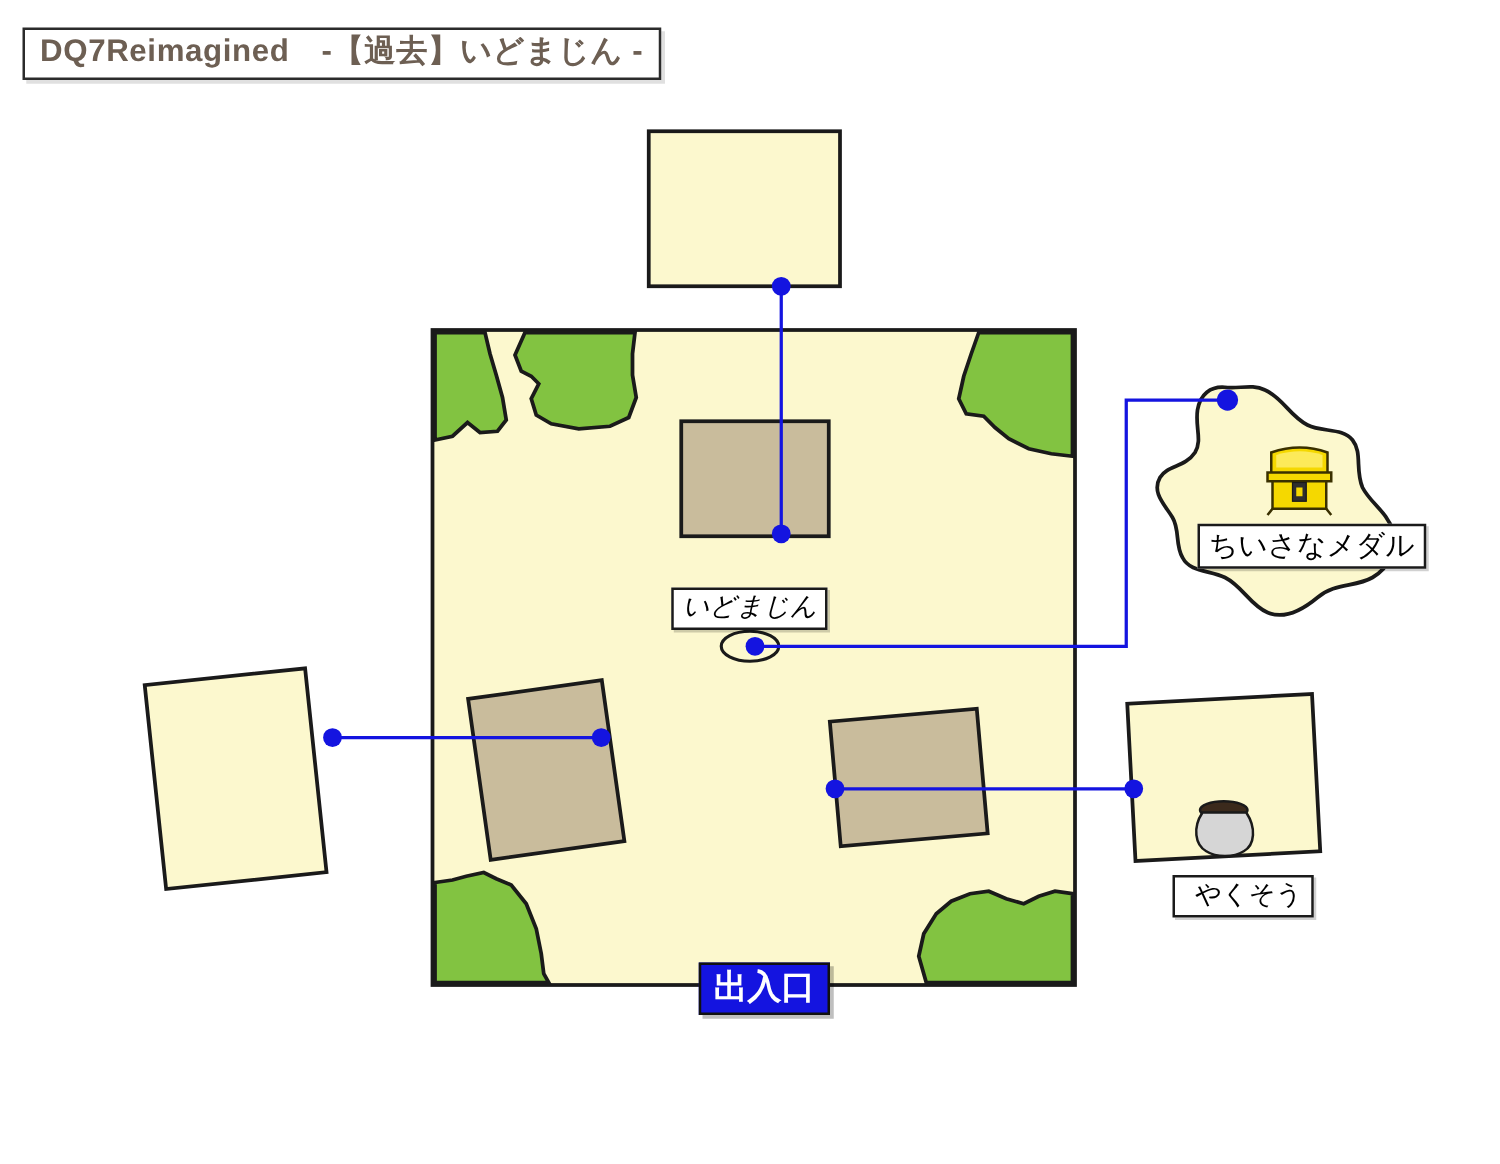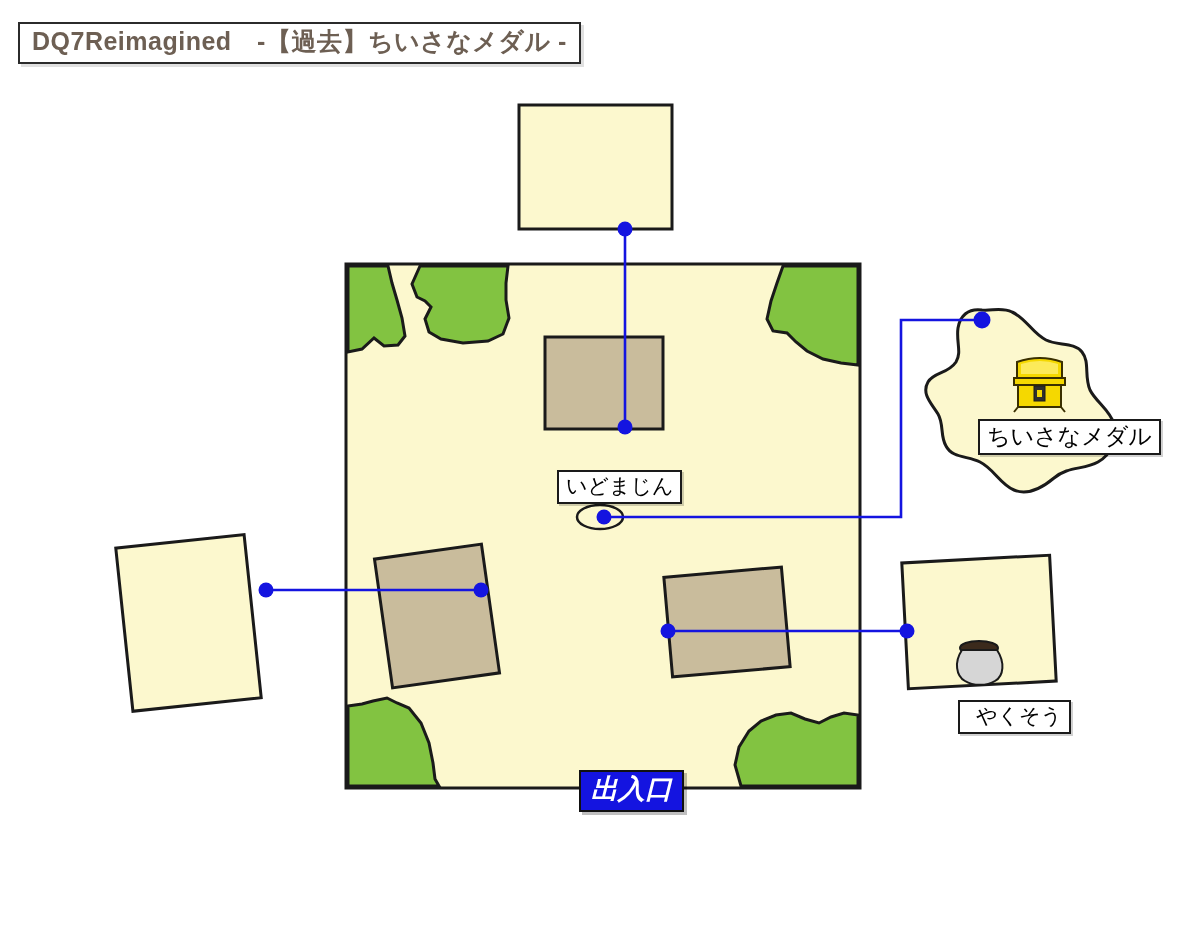--- a/index.html
+++ b/index.html
@@ -47,41 +47,40 @@
   .map-label {
     position: absolute;
     background: #ffffff;
     border: 2px solid #1a1a1a;
     color: #000000;
     font-size: 21px;
     line-height: 1.15;
     padding: 2px 7px 4px 7px;
     white-space: nowrap;
     box-shadow: 2px 2px 0 rgba(0,0,0,0.18);
-    margin-left: 20px;
   }
   .map-label.entrance {
     background: #1414e0;
     color: #ffffff;
     border: 2px solid #111111;
     font-size: 27px;
     font-weight: bold;
     padding: 2px 10px 5px 10px;
     box-shadow: 3px 3px 0 rgba(0,0,0,0.25);
   }
-  #label-idomajin { left: 537px; top: 470px; }
+  #label-idomajin { left: 537px; top: 470px; font-style: italic; }
   #label-medal    { left: 958px; top: 419px; font-size: 23px; }
   #label-yakusou  { left: 938px; top: 700px; padding-left: 16px; }
-  #label-entrance { left: 559px; top: 770px; font-style: italic; }
+  #label-entrance { left: 559px; top: 770px; }
 </style>
 </head>
 <body>
 
 <div id="title-box">
-  <div id="title-text">DQ7Reimagined　-【過去】ちいさなメダル -</div>
+  <div id="title-text">DQ7Reimagined　-【過去】いどまじん -</div>
 </div>
 
 <svg id="map-stage" viewBox="0 0 1200 931">
 
   <rect x="346" y="264" width="514" height="524" fill="#fcf8ce" stroke="#1a1a1a" stroke-width="3"></rect>
 
   <g>
     <polygon points="348,266 348,352 362,349 374,338 384,346 398,345 405,336 402,318 397,300 392,283 388,266" fill="#82c341" stroke="#1a1a1a" stroke-width="3"></polygon>
     <polygon points="420,266 412,284 417,297 425,301 431,307 425,319 429,332 441,339 463,343 488,341 503,334 509,318 506,300 506,283 508,266" fill="#82c341" stroke="#1a1a1a" stroke-width="3"></polygon>
     <polygon points="783,266 777,283 771,301 767,319 773,331 787,333 796,342 807,351 823,359 841,363 858,365 858,266" fill="#82c341" stroke="#1a1a1a" stroke-width="3"></polygon>

